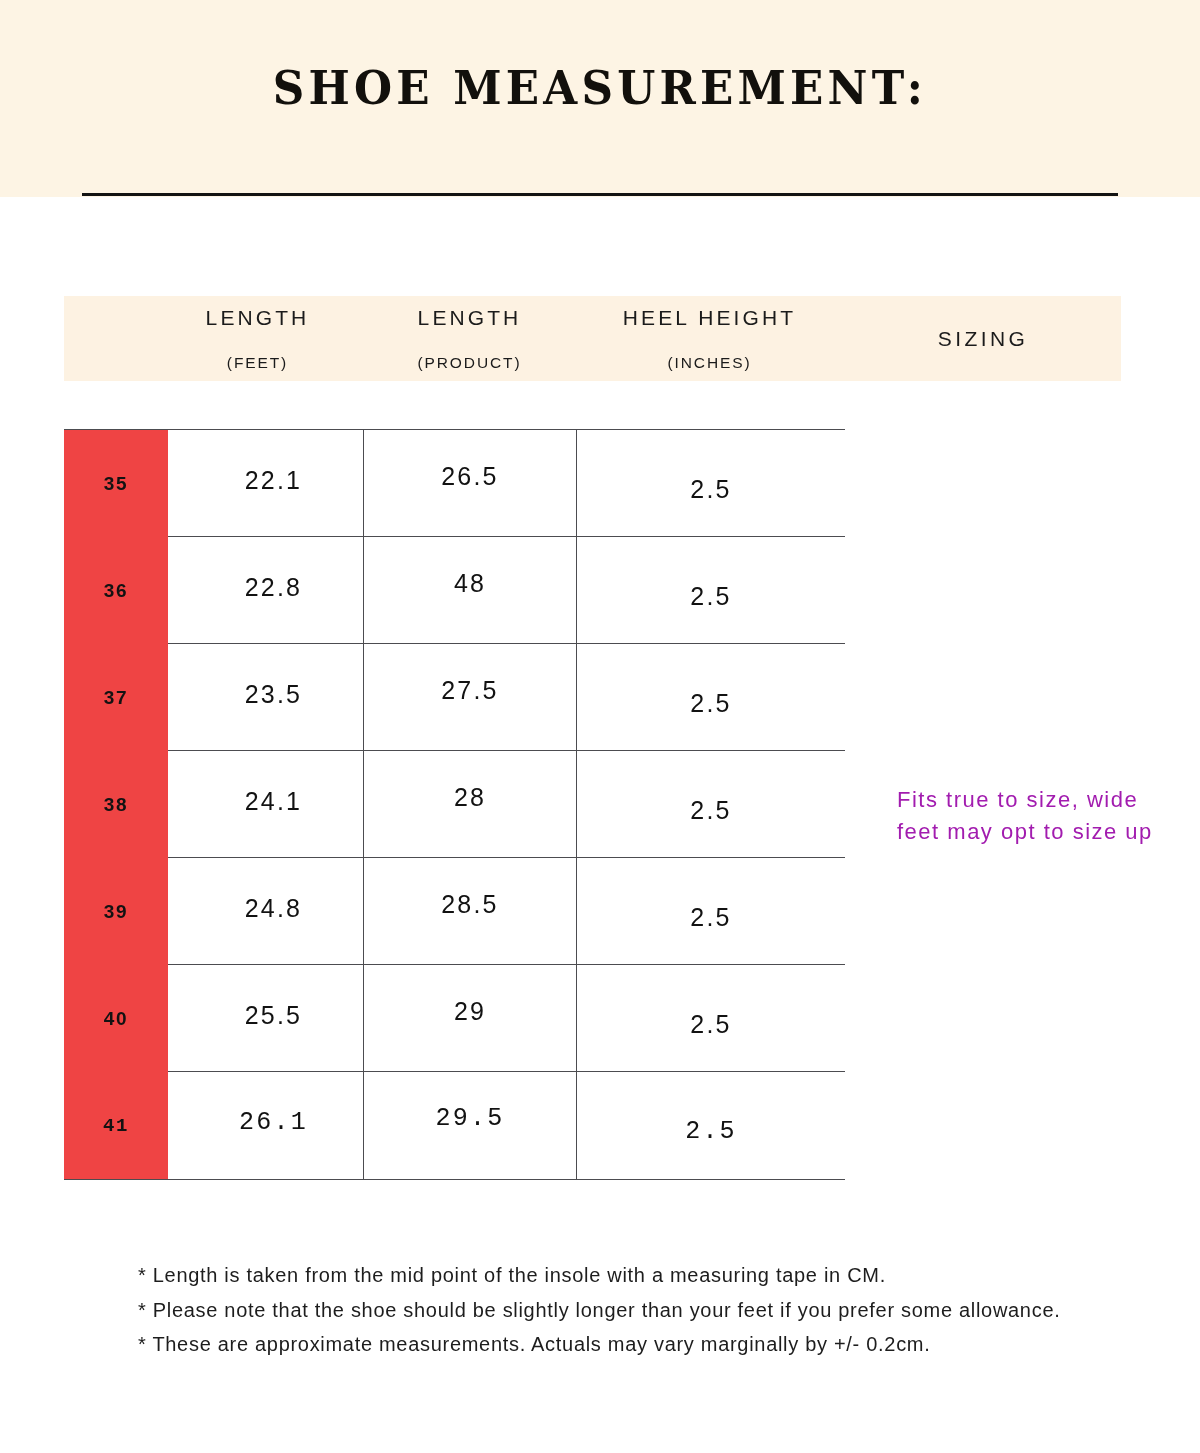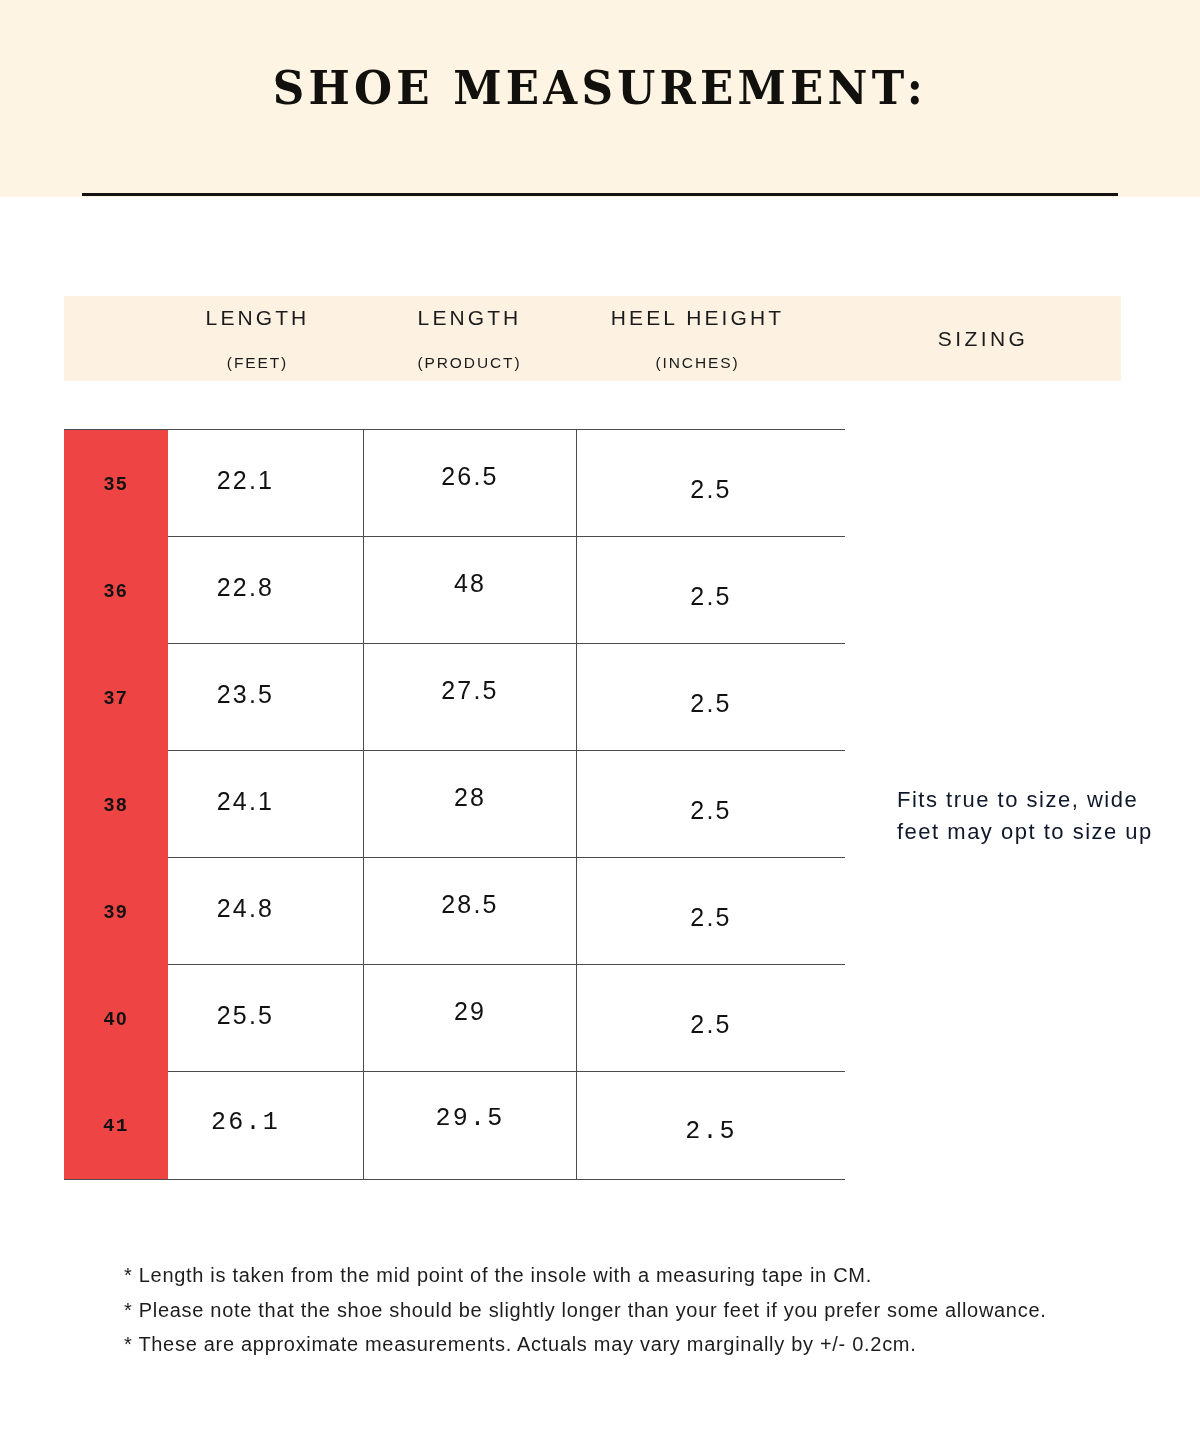--- a/index.html
+++ b/index.html
@@ -77,21 +77,21 @@
   .col-head .ch-sub {
     font-size: 15.5px;
     letter-spacing: 1.9px;
     font-weight: 400;
     line-height: 1.1;
     margin-top: 24px;
     white-space: nowrap;
   }
   #col-head-feet    { left: 152px; width: 211px; }
   #col-head-product { left: 363px; width: 213px; }
-  #col-head-heel    { left: 564px; width: 267px; }
+  #col-head-heel    { left: 576px; width: 267px; }
   #col-head-sizing  { left: 845px; width: 276px; }
   #col-head-sizing .ch-main { letter-spacing: 3.4px; }
 
   
   #size-grid {
     position: absolute;
     left: 64px;
     top: 429px;
     width: 781px;          
     border-top: 1.6px solid #4c4c50;
@@ -119,21 +119,21 @@
   
   .cell-size {
     left: 0;
     width: 104px;
     background: #ef4444;
     font-weight: bold;
     font-size: 19px;
     letter-spacing: 1.6px;
   }
   .cell-feet {
-    left: 76px;
+    left: 104px;
     width: 211px;
     font-size: 25px;
     letter-spacing: 2.2px;
     padding-bottom: 6px;
   }
   .cell-product {
     left: 299px;
     width: 213px;
     font-size: 25px;
     letter-spacing: 2.2px;
@@ -151,27 +151,27 @@
 
   
   #sizing-note {
     position: absolute;
     left: 897px;
     top: 784px;
     width: 270px;
     font-size: 22px;
     letter-spacing: 1.5px;
     line-height: 32px;
-    color: #0f172a;
+    color: #a21caf;
   }
 
   
   #footnotes {
     position: absolute;
-    left: 124px;
+    left: 138px;
     top: 1258px;
     width: 1000px;
   }
   .footnote {
     font-size: 20px;
     letter-spacing: 0.7px;
     line-height: 34.5px;
     color: #1d1d1d;
     white-space: nowrap;
   }

